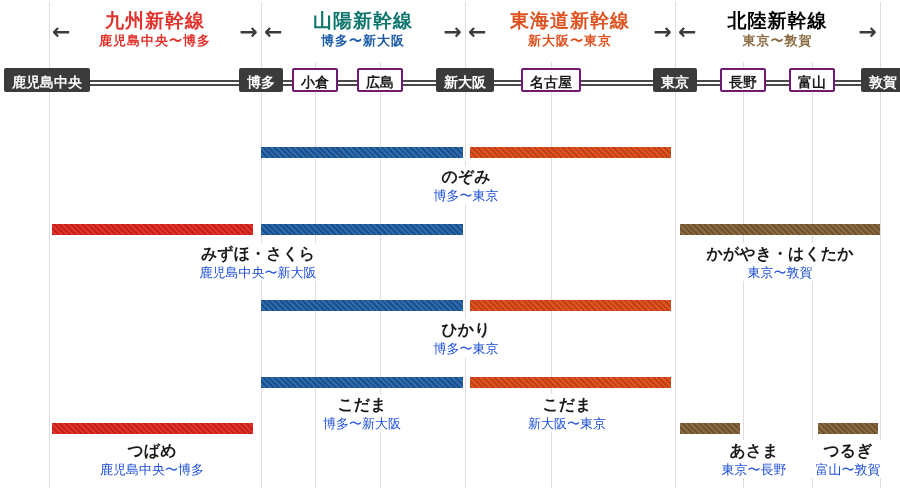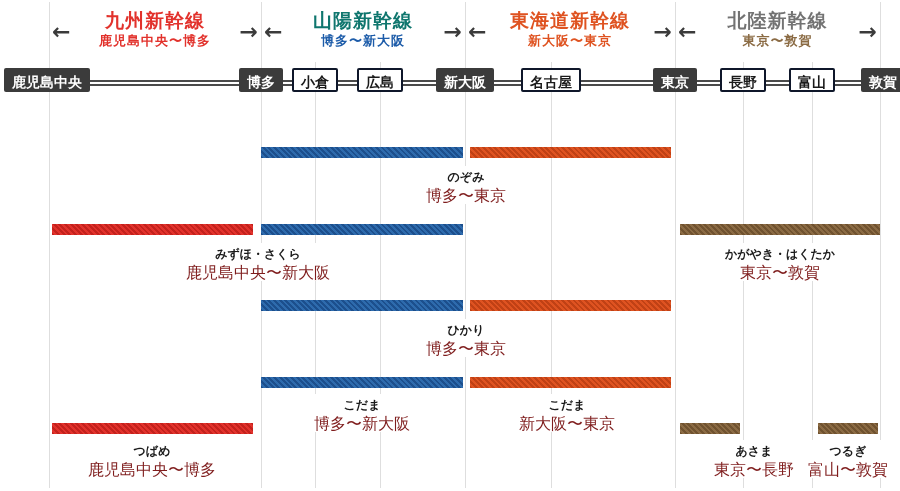--- a/index.html
+++ b/index.html
@@ -15,28 +15,28 @@
   .arrow.l{left:3px;} .arrow.r{right:3px;}
   .track{
     position:absolute;left:6px;width:892px;top:80px;height:6px;box-sizing:border-box;
     border-top:2px solid #4a4a4a;border-bottom:2px solid #4a4a4a;background:#fff;
   }
   .station{
     position:absolute;top:68px;height:24px;transform:translateX(-50%);
     font-weight:bold;white-space:nowrap;box-sizing:border-box;border-radius:2px;
   }
   .station.major{background:#3b3b3b;color:#fff;font-size:14px;line-height:28px;padding:0 8px;}
-  .station.minor{background:#fff;border:2px solid #0f172a;color:#1a1a1a;font-size:14px;line-height:24px;padding:0 7px;}
+  .station.minor{background:#fff;border:2px solid #701a75;color:#1a1a1a;font-size:14px;line-height:24px;padding:0 7px;}
   .bar{position:absolute;height:11px;}
   .svclabel{
     position:absolute;transform:translateX(-50%);text-align:center;background:#fff;
     padding:0 6px;white-space:nowrap;
   }
-  .svclabel .sname{font-size:12px;font-weight:bold;color:#1a1a1a;line-height:22px;}
-  .svclabel .srange{font-size:16px;color:#7f1d1d;line-height:16px;}
+  .svclabel .sname{font-size:16px;font-weight:bold;color:#1a1a1a;line-height:22px;}
+  .svclabel .srange{font-size:13px;color:#1d4ed8;line-height:16px;}
 </style>
 </head>
 <body>
 
 <div id="diagram">
   <div id="gridlines">
       <div class="grid" style="left: 49px; top: 2px; height: 486px; background: rgb(222, 222, 222);"></div>
       <div class="grid" style="left: 261px; top: 2px; height: 486px; background: rgb(222, 222, 222);"></div>
       <div class="grid" style="left: 465px; top: 2px; height: 486px; background: rgb(222, 222, 222);"></div>
       <div class="grid" style="left: 675px; top: 2px; height: 486px; background: rgb(222, 222, 222);"></div>
@@ -63,21 +63,21 @@
       </div>
       <div class="lineheader" style="left: 465px; width: 210px;">
         <div class="arrow l" style="color: rgb(59, 59, 59);">←</div>
         <div class="arrow r" style="color: rgb(59, 59, 59);">→</div>
         <div class="lname" style="color: rgb(223, 83, 33);">東海道新幹線</div>
         <div class="lrange" style="color: rgb(223, 83, 33);">新大阪〜東京</div>
       </div>
       <div class="lineheader" style="left: 675px; width: 205px;">
         <div class="arrow l" style="color: rgb(59, 59, 59);">←</div>
         <div class="arrow r" style="color: rgb(59, 59, 59);">→</div>
-        <div class="lname" style="color: #737373;">北陸新幹線</div>
+        <div class="lname" style="color: #000000;">北陸新幹線</div>
         <div class="lrange" style="color: rgb(139, 107, 68);">東京〜敦賀</div>
       </div>
     </div>
   <div id="stations">
       <div class="station major" style="left: 47px;">鹿児島中央</div>
       <div class="station major" style="left: 261px;">博多</div>
       <div class="station minor" style="left: 315px;">小倉</div>
       <div class="station minor" style="left: 380px;">広島</div>
       <div class="station major" style="left: 465px;">新大阪</div>
       <div class="station minor" style="left: 551px;">名古屋</div>

